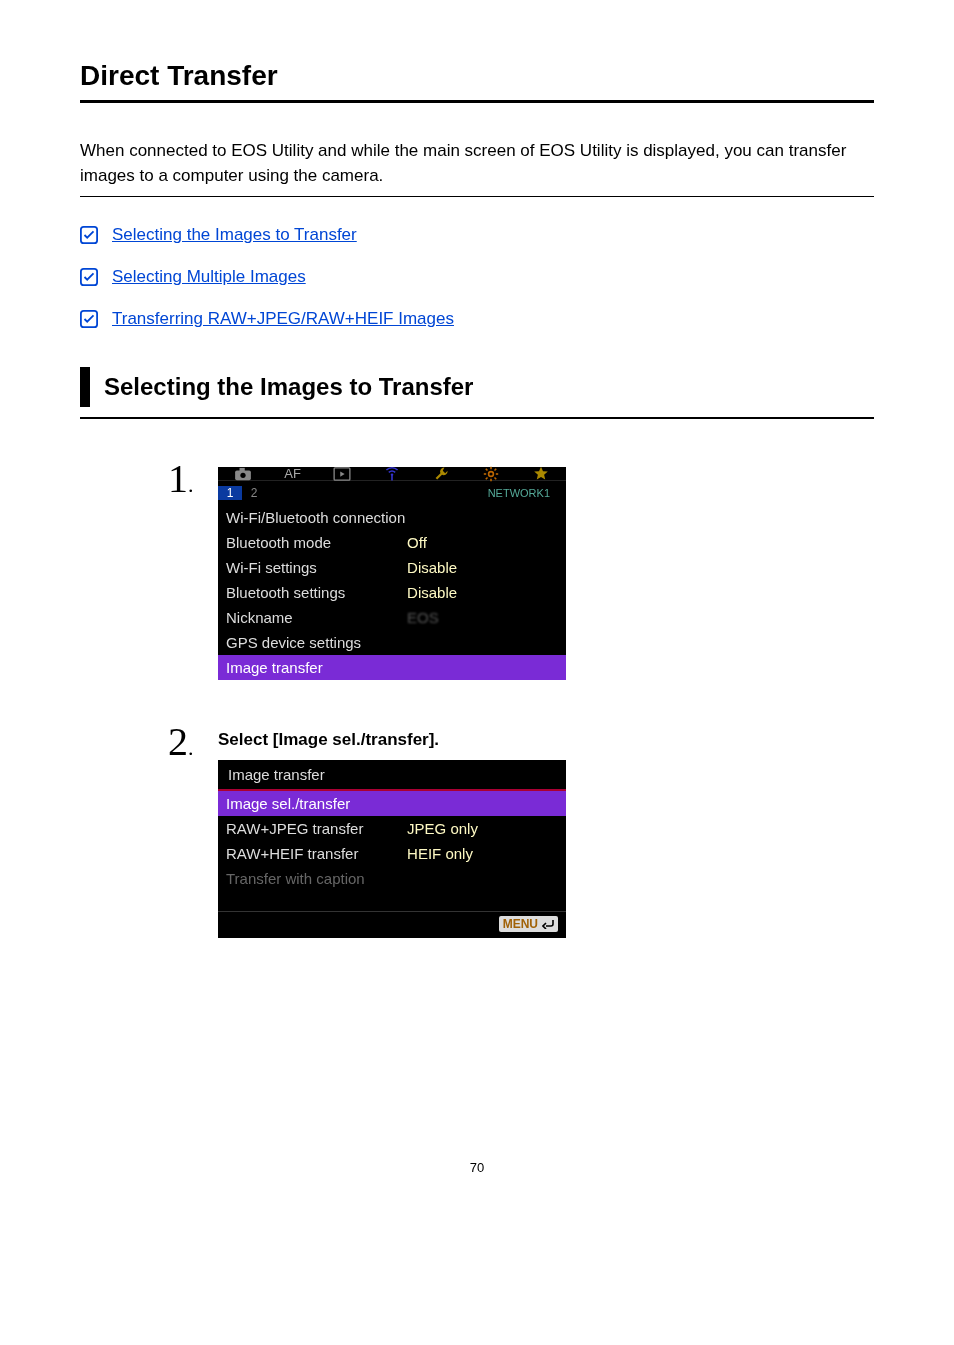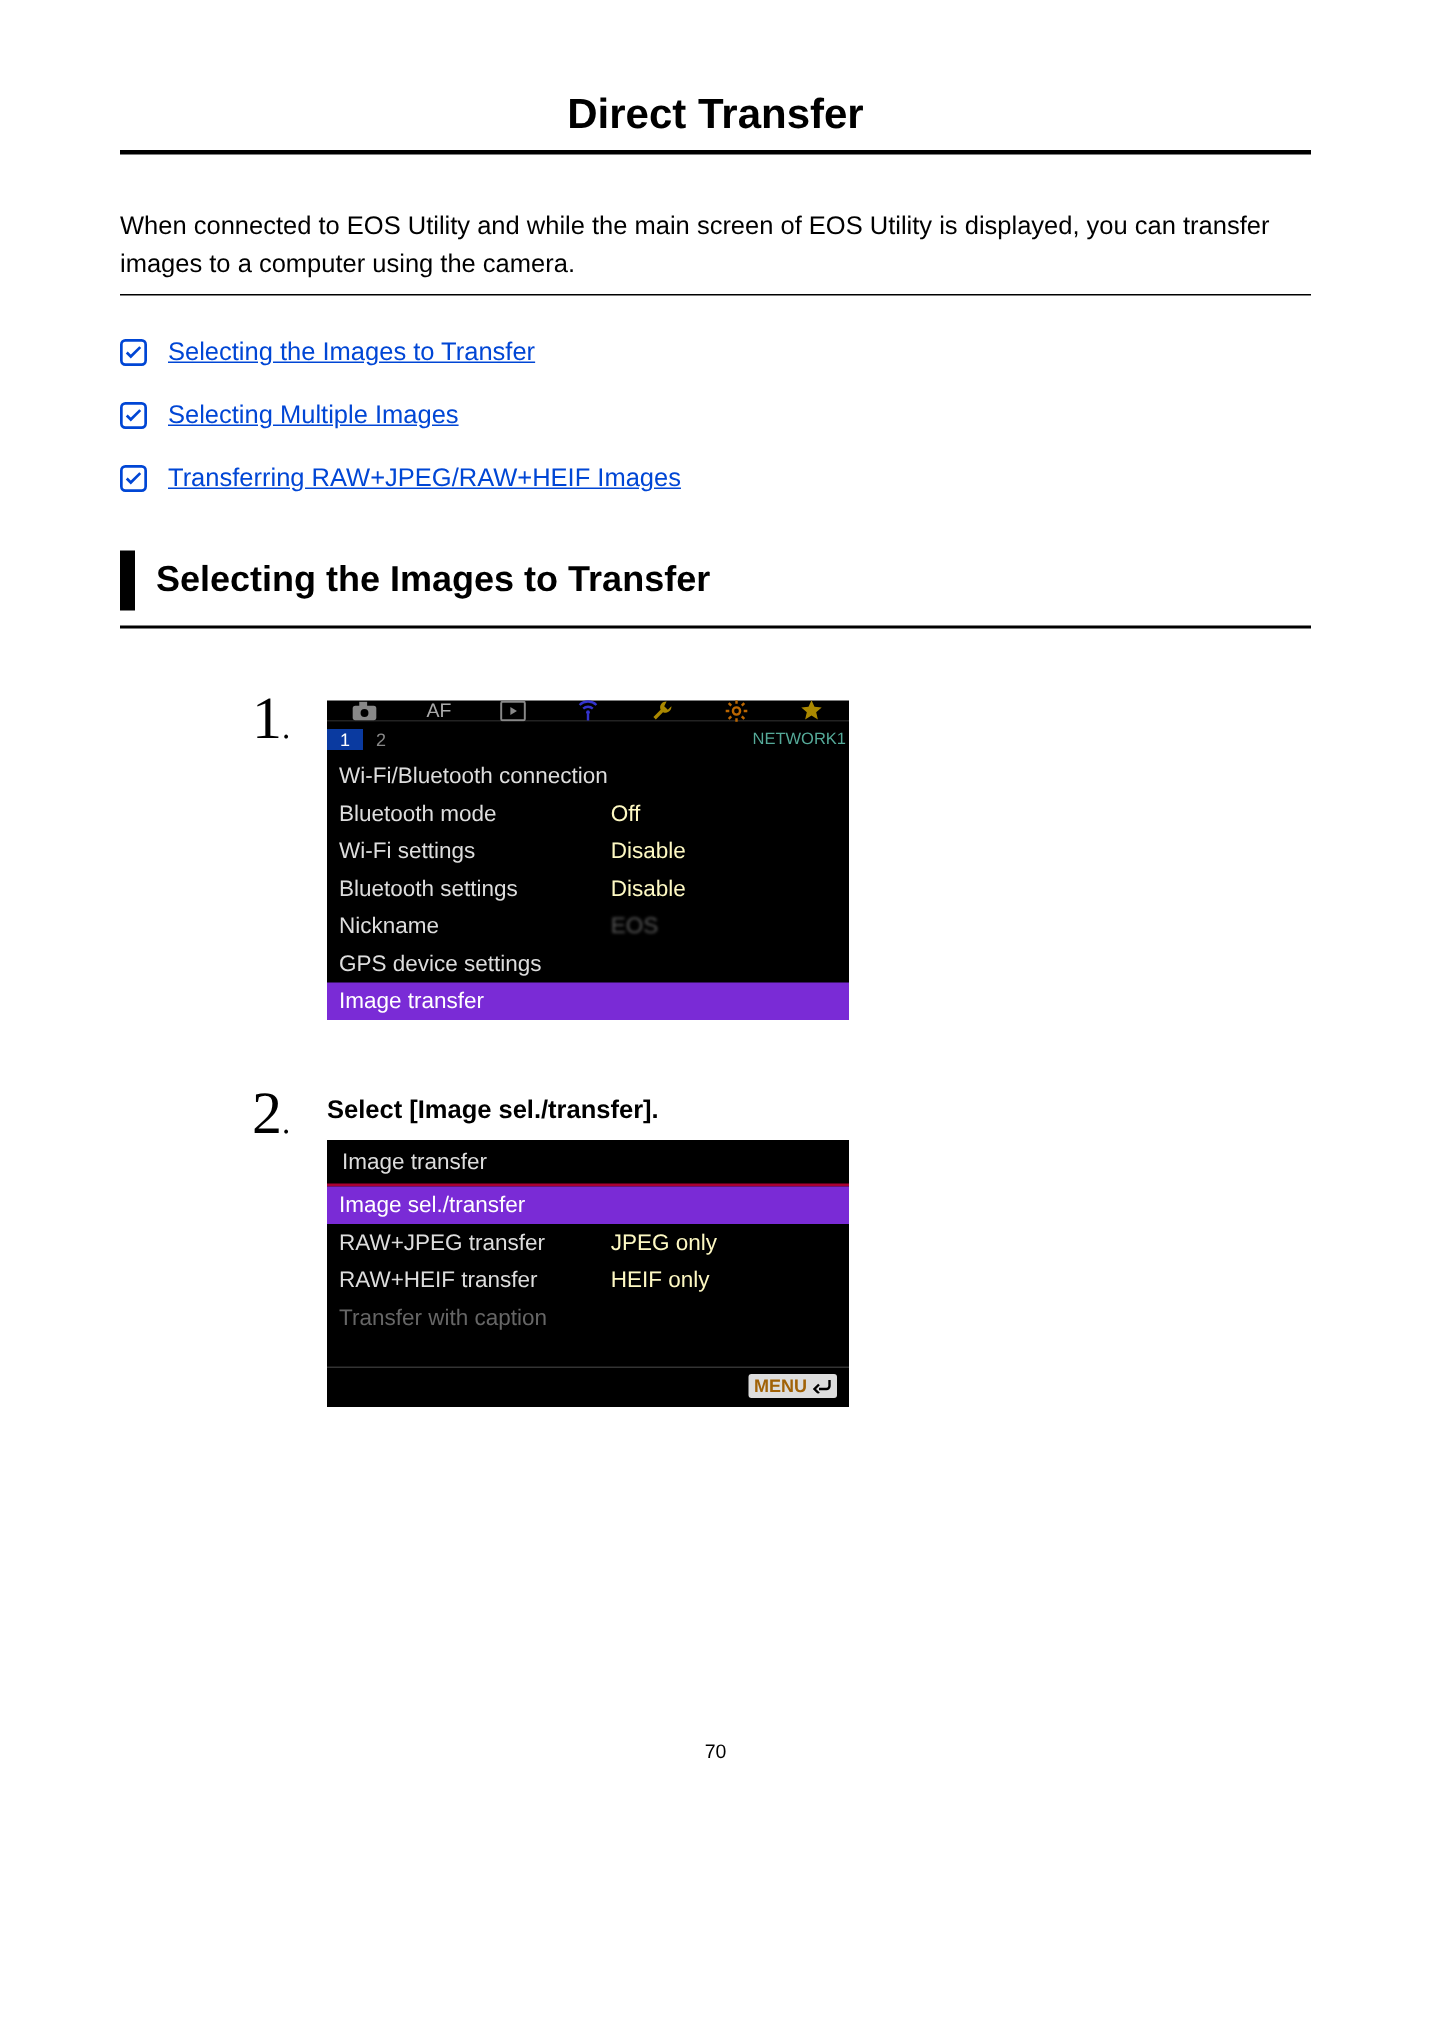--- a/index.html
+++ b/index.html
@@ -1,18 +1,18 @@
 <!DOCTYPE html>
 <html><head>
 <meta charset="utf-8">
 <style>
   * { margin: 0; padding: 0; box-sizing: border-box; }
   body { font-family: Arial, Helvetica, sans-serif; background: #fff; color: #000; width: 954px; margin: 0 auto; }
   .page { padding: 60px 80px 40px 80px; }
-  .h1 { font-size: 28px; font-weight: bold; margin-bottom: 8px; text-align: center; }
+  .h1 { font-size: 28px; font-weight: bold; margin-bottom: 8px; }
   .hr-thick { border: 0; border-top: 3px solid #000; margin-bottom: 36px; }
   .intro { font-size: 17px; line-height: 1.45; margin-bottom: 8px; }
   .hr-thin { border: 0; border-top: 1px solid #000; margin-bottom: 28px; }
   .toc-list { list-style: none; }
   .toc-item { display: flex; align-items: center; gap: 14px; margin-bottom: 22px; }
   .toc-icon { width: 18px; height: 18px; flex: 0 0 18px; }
   .toc-link { color: #0046d5; text-decoration: underline; font-size: 17px; }
 
   .section-heading-wrap { display: flex; align-items: stretch; margin: 38px 0 10px 0; }
   .section-bar { width: 10px; background: #000; flex: 0 0 10px; }
@@ -26,21 +26,21 @@
   .step-instr { font-size: 17px; font-weight: bold; margin-bottom: 10px; }
 
   .menu-sc { width: 348px; background: #000; color: #ddd; font-size: 15px; margin-bottom: 22px; }
   .menu-tabs { display: flex; align-items: center; border-bottom: 1px solid #222; height: 14px; }
   .menu-tabs .tab { flex: 1; display: flex; align-items: center; justify-content: center; height: 100%; color: #888; }
   .menu-tabs .tab.active { color: #fff; }
   .menu-subtabs { display: flex; align-items: center; height: 24px; font-size: 12px; }
   .menu-subtabs .subtab { width: 24px; text-align: center; color: #888; }
   .menu-subtabs .subtab.active { background: #0a3aa0; color: #fff; }
   .menu-subtabs .spacer { flex: 1; }
-  .menu-subtabs .right-label { color: #5a9; font-size: 11px; padding-right: 2px; }
+  .menu-subtabs .right-label { color: #5a9; font-size: 11px; padding-right: 16px; }
   .menu-row { display: flex; padding: 4px 8px; }
   .menu-row .label { flex: 1.2; }
   .menu-row .value { flex: 1; color: #fef9c3; }
   .menu-row.highlight { background: #7a2bd6; color: #fff; }
   .menu-row.highlight .value { color: #fff; }
   .menu-row.dimmed { color: #666; }
   .menu-row.dimmed .value { color: #666; }
   .menu-title-row { padding: 6px 10px; font-size: 15px; background: #000; }
   .menu-title-underline { border-bottom: 2px solid #a03; }
   .menu-blank { height: 20px; }

